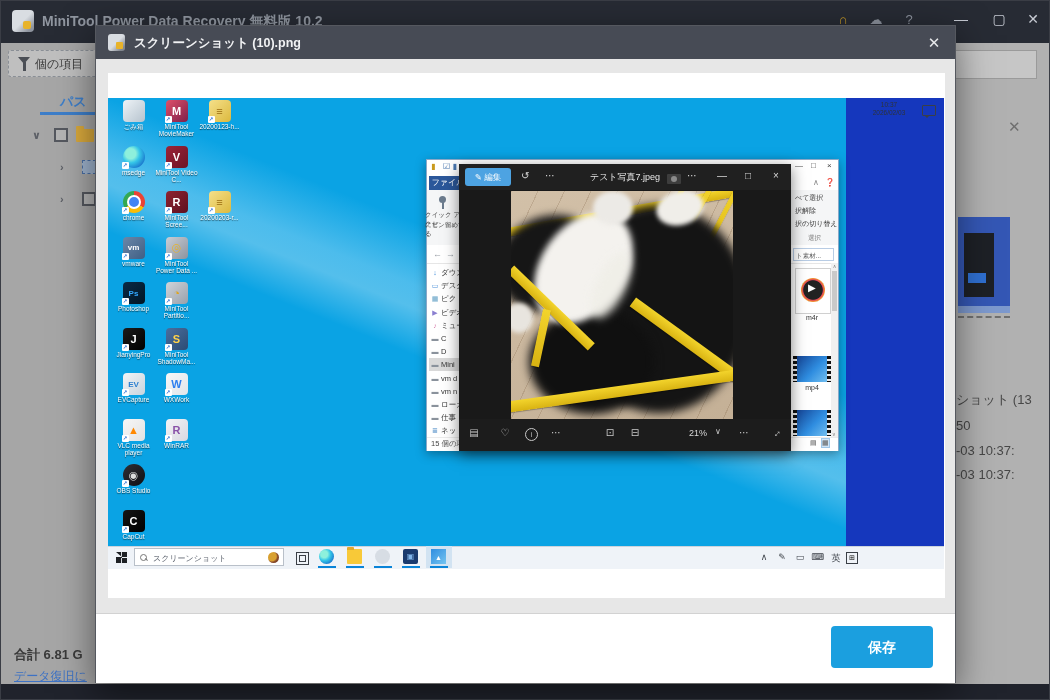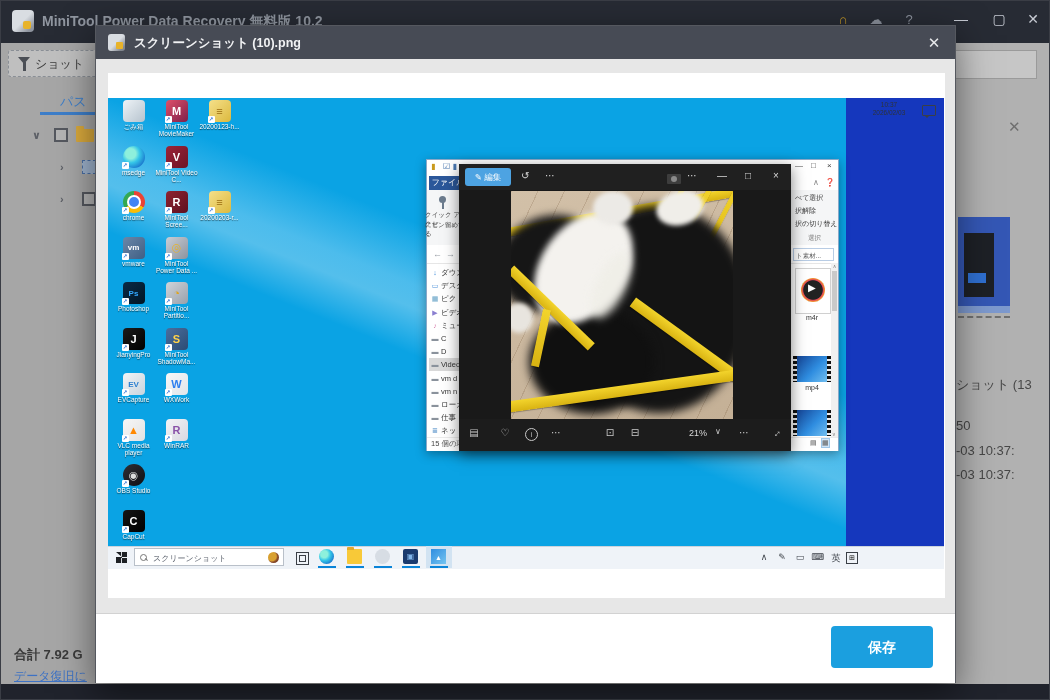--- a/index.html
+++ b/index.html
@@ -17,21 +17,21 @@
   .app-title{left:42px;top:13px;font-size:14px;font-weight:bold;color:#9096a0;}
   .tb-ico{top:12px;font-size:13px;color:#8b919c;width:20px;text-align:center;}
   .tb-key{color:#c79a27;font-weight:bold;}
   .tb-ctl{top:11px;font-size:14px;color:#c6cad2;width:22px;text-align:center;}
   .filter-btn{left:8px;top:50px;width:100px;height:27px;background:#bfbfbf;
       border:1px dashed #8a8f96;border-radius:3px;color:#3c3c3c;font-size:12px;
       line-height:27px;padding-left:26px;box-sizing:border-box;}
   .funnel{left:18px;top:57px;width:0;height:0;border-left:6px solid transparent;
       border-right:6px solid transparent;border-top:7px solid #4a4e55;}
   .funnel:after{content:"";position:absolute;left:-1.5px;top:-2px;width:3px;height:9px;background:#4a4e55;}
-  .path-tab{left:60px;top:93px;font-size:13px;font-weight:normal;color:#3d7ec9;}
+  .path-tab{left:60px;top:93px;font-size:13px;font-weight:bold;color:#3d7ec9;}
   .path-underline{left:40px;top:112px;width:56px;height:3px;background:#3d7ec9;}
   .tree-caret{font-size:11px;color:#5c5f66;font-weight:bold;}
   .cb{width:14px;height:14px;border:2px solid #55585f;background:#b4b4b4;box-sizing:border-box;}
   .cb.ants{border:1px dashed #4a6fa5;background:#9fb3cd;}
   .folder-ico{width:18px;height:13px;background:#d9a93c;border-radius:1px;}
   .folder-ico:before{content:"";position:absolute;left:0;top:-3px;width:8px;height:3px;background:#d9a93c;border-radius:1px 1px 0 0;}
   .total-line{left:14px;top:646px;font-size:13px;font-weight:bold;color:#3a3a3a;}
   .link-line{left:14px;top:668px;font-size:12px;color:#3d72c4;text-decoration:underline;}
   .save-disabled{left:958px;top:638px;width:77px;height:40px;border:1px dashed #8f99a3;
       border-radius:3px;background:#c2c2c2;color:#8d8d8d;font-size:13px;
@@ -173,47 +173,47 @@
 <div class="abs app-titlebar"></div>
 <div class="abs app-icon"></div>
 <div class="abs app-title">MiniTool Power Data Recovery 無料版 10.2</div>
 <div class="abs tb-ico tb-key" style="left:833px">∩</div>
 <div class="abs tb-ico" style="left:866px">☁</div>
 <div class="abs tb-ico" style="left:899px">?</div>
 <div class="abs tb-ctl" style="left:950px">—</div>
 <div class="abs tb-ctl" style="left:988px">▢</div>
 <div class="abs tb-ctl" style="left:1022px">✕</div>
 
-<div class="abs filter-btn">ショット</div>
+<div class="abs filter-btn">個の項目</div>
 <div class="abs funnel"></div>
 <div class="abs path-tab">パス</div>
 <div class="abs path-underline"></div>
 
 <div class="abs tree-caret" style="left:32px;top:129px">∨</div>
 <div class="abs cb" style="left:54px;top:128px"></div>
 <div class="abs folder-ico" style="left:76px;top:129px"></div>
 <div class="abs tree-caret" style="left:60px;top:161px">›</div>
 <div class="abs cb ants" style="left:82px;top:160px"></div>
 <div class="abs tree-caret" style="left:60px;top:193px">›</div>
 <div class="abs cb" style="left:82px;top:192px"></div>
 
-<div class="abs total-line">合計 7.92 G</div>
+<div class="abs total-line">合計 6.81 G</div>
 <div class="abs link-line">データ復旧に</div>
 <div class="abs save-disabled">保存</div>
 <div class="abs bottom-strip"></div>
 
 <div class="abs panel-bg"></div>
 <div class="abs panel-search"></div>
 <div class="abs panel-close">✕</div>
 <div class="abs panel-thumb">
     <span class="mini"></span>
     <span class="strip"></span>
   </div>
 <div class="abs panel-ants"></div>
-<div class="abs pfrag" style="top:376px">ショット (13</div>
+<div class="abs pfrag" style="top:391px">ショット (13</div>
 <div class="abs pfrag" style="top:418px">50</div>
 <div class="abs pfrag" style="top:443px">-03 10:37:</div>
 <div class="abs pfrag" style="top:467px">-03 10:37:</div>
 
 <div class="abs modal">
   <div class="abs m-titlebar"></div>
   <div class="abs m-icon"></div>
   <div class="abs m-title">スクリーンショット (10).png</div>
   <div class="abs m-close">✕</div>
 
@@ -333,21 +333,21 @@
         <div class="abs ex-arrows">←→</div>
         <div class="abs ex-search">ト素材...</div>
         <div id="ex-nav">
             <div class="abs nav-item" style="top: 106px;"><span class="g" style="color: rgb(42, 127, 212);">↓</span><span>ダウン</span></div>
             <div class="abs nav-item" style="top: 119.2px;"><span class="g" style="color: rgb(74, 144, 217);">▭</span><span>デスク</span></div>
             <div class="abs nav-item" style="top: 132.4px;"><span class="g" style="color: rgb(106, 165, 200);">▦</span><span>ピク</span></div>
             <div class="abs nav-item" style="top: 145.6px;"><span class="g" style="color: rgb(138, 127, 208);">▶</span><span>ビデオ</span></div>
             <div class="abs nav-item" style="top: 158.8px;"><span class="g" style="color: rgb(216, 132, 176);">♪</span><span>ミュー</span></div>
             <div class="abs nav-item" style="top: 172px;"><span class="g" style="color: rgb(138, 146, 156);">▬</span><span>C</span></div>
             <div class="abs nav-item" style="top: 185.2px;"><span class="g" style="color: rgb(138, 146, 156);">▬</span><span>D</span></div>
-            <div class="abs nav-item nav-sel" style="top: 198.4px;"><span class="g" style="color: rgb(138, 146, 156);">▬</span><span>Video</span></div>
+            <div class="abs nav-item nav-sel" style="top: 198.4px;"><span class="g" style="color: rgb(138, 146, 156);">▬</span><span>Mini</span></div>
             <div class="abs nav-item" style="top: 211.6px;"><span class="g" style="color: rgb(138, 146, 156);">▬</span><span>vm d</span></div>
             <div class="abs nav-item" style="top: 224.8px;"><span class="g" style="color: rgb(138, 146, 156);">▬</span><span>vm n</span></div>
             <div class="abs nav-item" style="top: 238px;"><span class="g" style="color: rgb(138, 146, 156);">▬</span><span>ローカ</span></div>
             <div class="abs nav-item" style="top: 251.2px;"><span class="g" style="color: rgb(138, 146, 156);">▬</span><span>仕事</span></div>
             <div class="abs nav-item" style="top: 264.4px;"><span class="g" style="color: rgb(58, 127, 192);">≣</span><span>ネットワ</span></div>
           </div>
         <div class="abs file-media">
             <span class="disc"></span>
           </div>
         <div class="abs file-label" style="top:154px">m4r</div>
@@ -359,20 +359,21 @@
         <div class="abs ex-count">15 個の項目</div>
         <div class="abs ex-viewico" style="left:383px">▤</div>
         <div class="abs ex-viewico on" style="left:395px">▦</div>
       </div>
 
       <div class="abs viewer">
         <div class="abs v-titlebar"></div>
         <div class="abs v-edit">✎ <span>編集</span></div>
         <div class="abs v-ico" style="left:62px">↺</div>
         <div class="abs v-ico" style="left:86px">⋯</div>
+        <div class="abs v-title">テスト写真7.jpeg</div>
         <div class="abs v-ico" style="left:228px">⋯</div>
         <div class="abs v-ico" style="left:258px">—</div>
         <div class="abs v-ico" style="left:286px">□</div>
         <div class="abs v-ico" style="left:314px">×</div>
 
         <div class="abs photo">
           <div class="bar" style="left:-10px;top:16px;width:250px;height:9px;transform:rotate(-10deg)"></div>
           <div class="bar" style="left:150px;top:-6px;width:5px;height:80px;transform:rotate(28deg)"></div>
           <div class="bar" style="left:178px;top:-10px;width:5px;height:85px;transform:rotate(28deg)"></div>
           <div class="bar" style="left:205px;top:-12px;width:5px;height:90px;transform:rotate(28deg)"></div>

